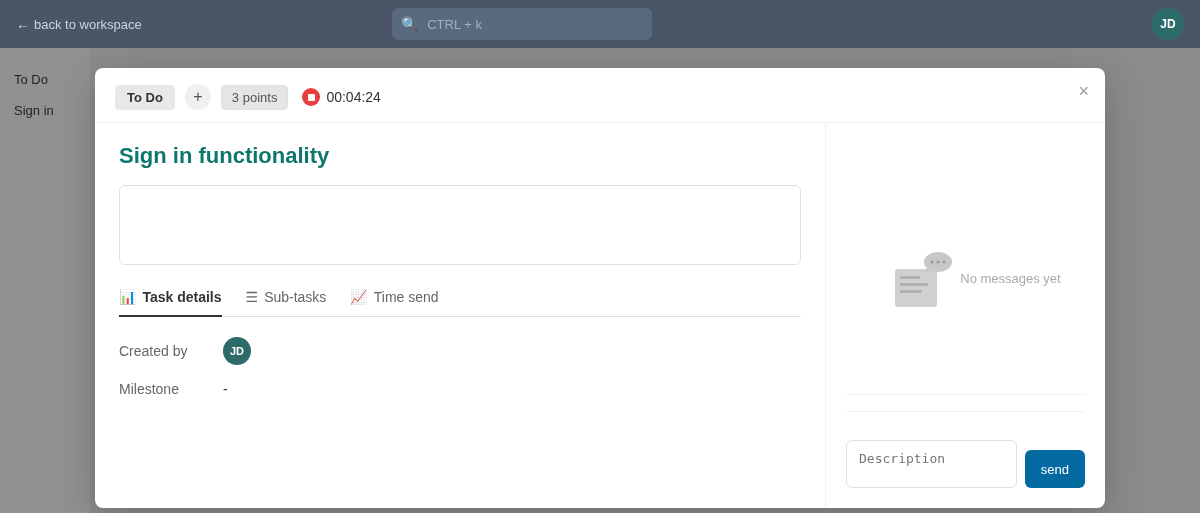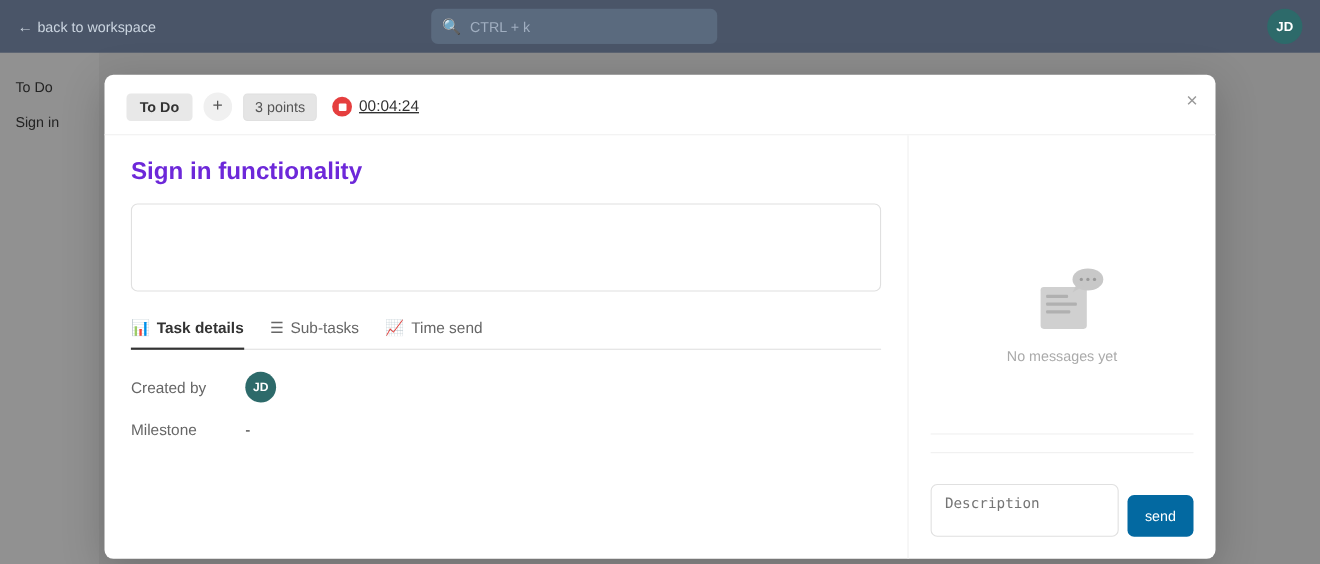--- a/index.html
+++ b/index.html
@@ -148,24 +148,23 @@
     .points-badge {
       background: #e5e5e5;
       border: 1px solid #e0e0e0;
       border-radius: 4px;
       padding: 4px 10px;
       font-size: 13px;
       color: #555;
     }
     .timer-section {
       display: flex;
-      align-items: flex-start;
+      align-items: center;
       gap: 6px;
       margin-left: 4px;
-      text-decoration: underline;
     }
     .timer-stop {
       width: 18px;
       height: 18px;
       background: #e53e3e;
       border-radius: 50%;
       display: flex;
       align-items: center;
       justify-content: center;
       cursor: pointer;
@@ -208,21 +207,21 @@
       padding: 20px;
       display: flex;
       flex-direction: column;
       align-items: center;
     }
 
     
     .task-title {
       font-size: 22px;
       font-weight: 700;
-      color: #6d28d9;
+      color: #0f766e;
       margin-bottom: 16px;
     }
 
     
     .description-area {
       width: 100%;
       height: 80px;
       border: 1px solid #e0e0e0;
       border-radius: 6px;
       padding: 10px;
@@ -285,21 +284,20 @@
       align-items: center;
       justify-content: center;
       color: white;
       font-size: 11px;
       font-weight: 600;
     }
 
     
     .no-messages {
       display: flex;
-      flex-direction: column;
       align-items: center;
       justify-content: center;
       flex: 1;
       padding-top: 20px;
     }
     .no-messages-text {
       font-size: 13px;
       color: #aaa;
     }
 

